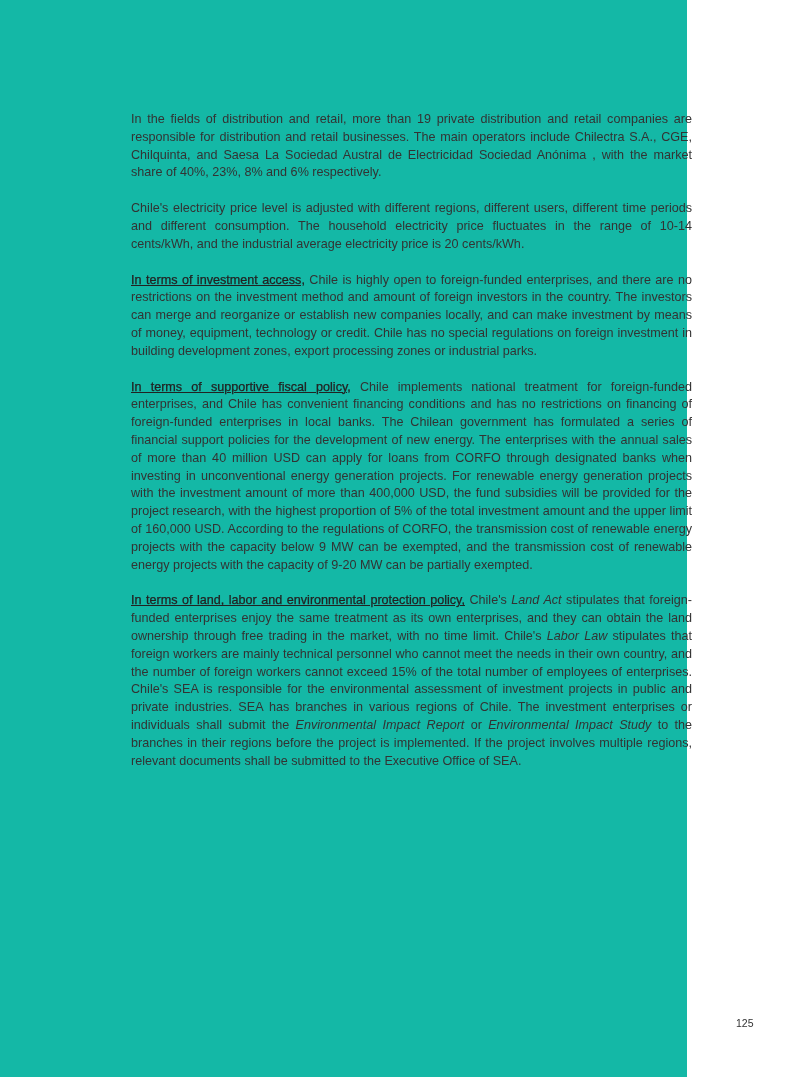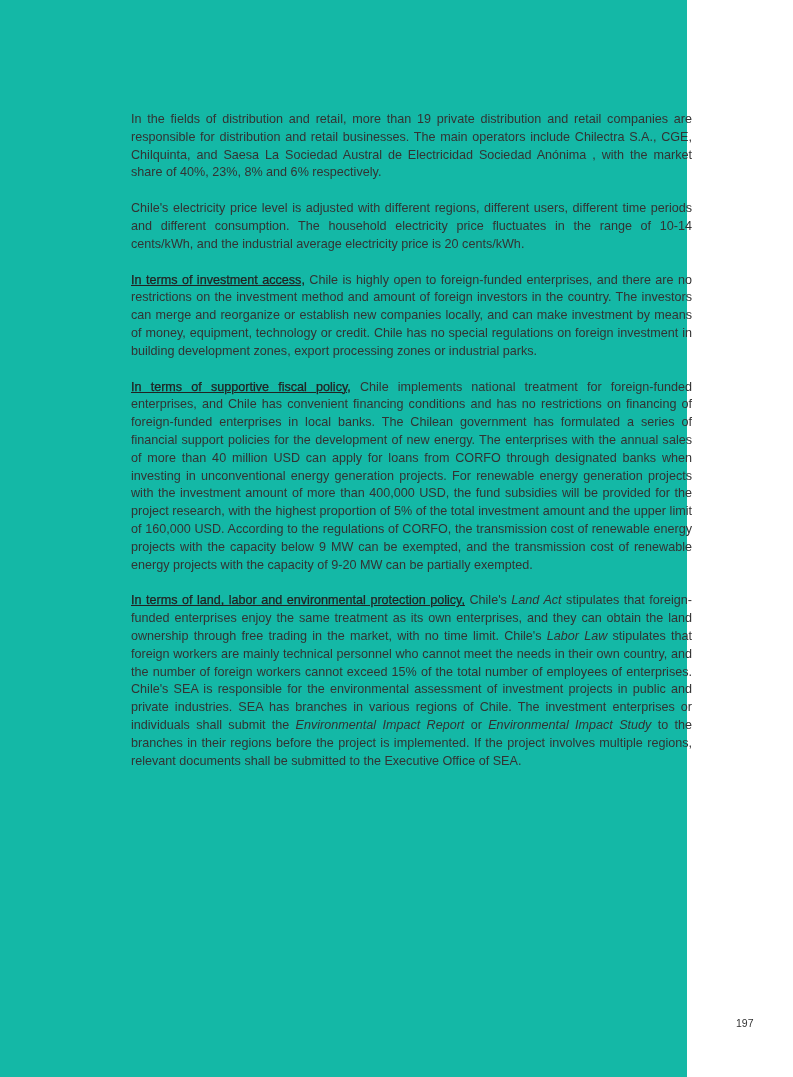--- a/index.html
+++ b/index.html
@@ -40,14 +40,14 @@
     <p class="para">
       <span class="lead">In terms of supportive fiscal policy,</span><span> Chile implements national treatment for foreign-funded enterprises, and Chile has convenient financing conditions and has no restrictions on financing of foreign-funded enterprises in local banks. The Chilean government has formulated a series of financial support policies for the development of new energy. The enterprises with the annual sales of more than 40 million USD can apply for loans from CORFO through designated banks when investing in unconventional energy generation projects. For renewable energy generation projects with the investment amount of more than 400,000 USD, the fund subsidies will be provided for the project research, with the highest proportion of 5% of the total investment amount and the upper limit of 160,000 USD. According to the regulations of CORFO, the transmission cost of renewable energy projects with the capacity below 9 MW can be exempted, and the transmission cost of renewable energy projects with the capacity of 9-20 MW can be partially exempted.</span>
     </p>
 
     <p class="para">
       <span class="lead">In terms of land, labor and environmental protection policy,</span><span> Chile's </span><em>Land Act</em><span> stipulates that foreign-funded enterprises enjoy the same treatment as its own enterprises, and they can obtain the land ownership through free trading in the market, with no time limit. Chile's </span><em>Labor Law</em><span> stipulates that foreign workers are mainly technical personnel who cannot meet the needs in their own country, and the number of foreign workers cannot exceed 15% of the total number of employees of enterprises. Chile's SEA is responsible for the environmental assessment of investment projects in public and private industries. SEA has branches in various regions of Chile. The investment enterprises or individuals shall submit the </span><em>Environmental Impact Report</em><span> or </span><em>Environmental Impact Study</em><span> to the branches in their regions before the project is implemented. If the project involves multiple regions, relevant documents shall be submitted to the Executive Office of SEA.</span>
     </p>
 
   </div>
 
-  <div class="page-number">197</div>
+  <div class="page-number">125</div>
 </div>
 
 </body></html>

